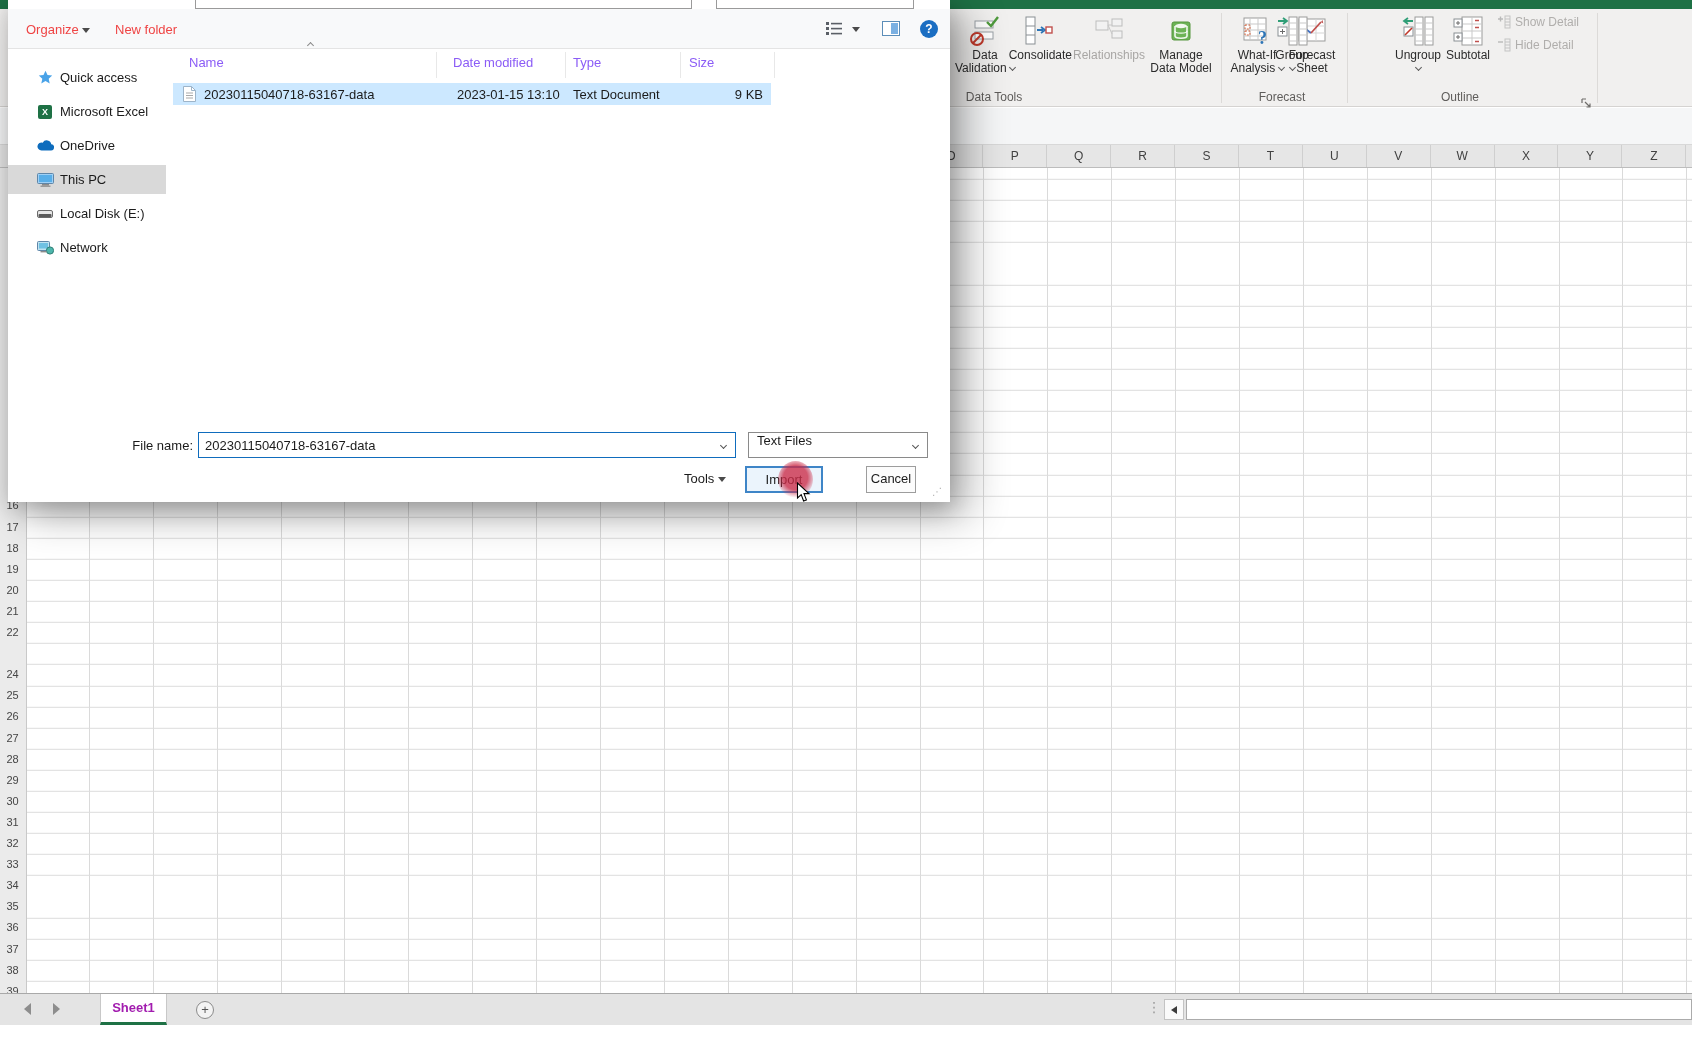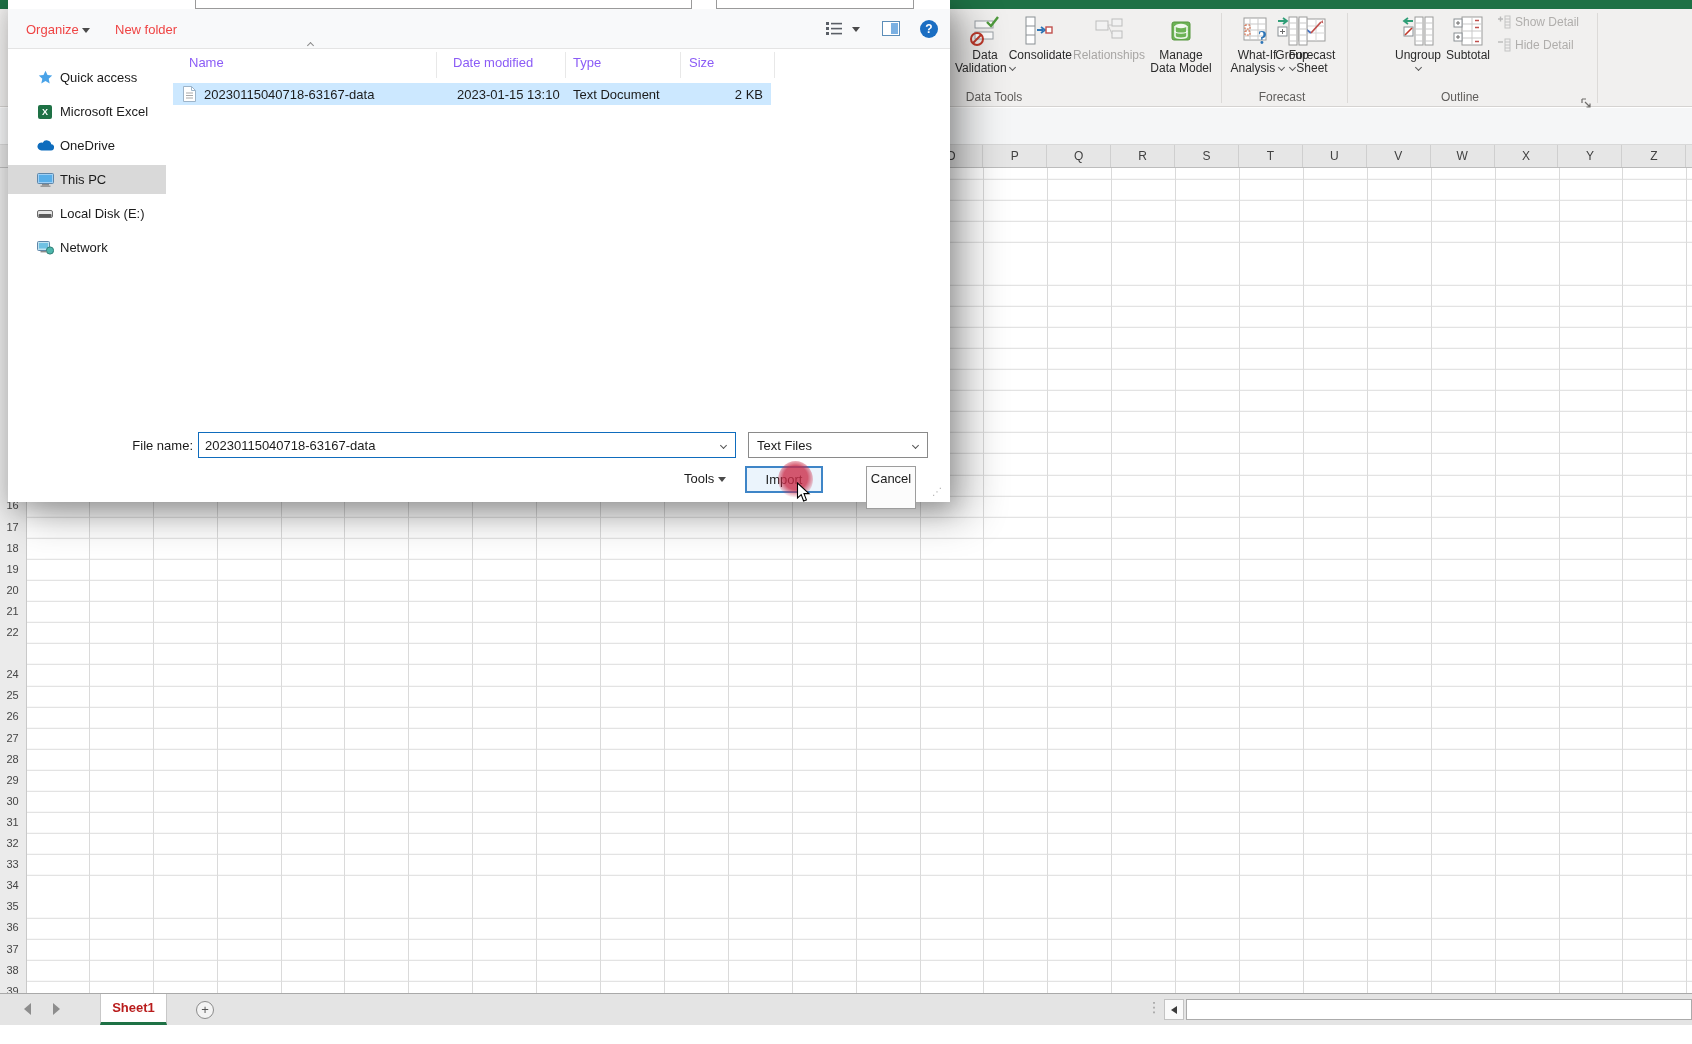--- a/index.html
+++ b/index.html
@@ -31,21 +31,21 @@
     background:
       repeating-linear-gradient(to bottom, transparent 0, transparent 20.1px, #dcdcdc 20.1px, #dcdcdc 21.1px),
       repeating-linear-gradient(to right, transparent 0, transparent 62.9px, #dadada 62.9px, #dadada 63.9px),
       #fff;
     background-position: 0 -9.2px, -1px 0, 0 0; }
 
   .tabbar { left:0; top:993px; width:1692px; height:32px; background:#e4e4e4; border-top:1px solid #a9a9a9; }
   .tab-arrow { position:absolute; top:9px; width:0; height:0; border-top:6px solid transparent; border-bottom:6px solid transparent; }
   .tab-arrow.left  { border-right:7px solid #8d8d8d; }
   .tab-arrow.right { border-left:7px solid #8d8d8d; }
-  .sheet-tab { position:absolute; left:100px; top:0; width:67px; height:31px; background:#fff; border-left:1px solid #c8c8c8; border-right:1px solid #c8c8c8; border-bottom:3px solid #1e7145; color:#b91c1c; font-weight:bold; font-size:13px; text-align:center; line-height:28px; }
+  .sheet-tab { position:absolute; left:100px; top:0; width:67px; height:31px; background:#fff; border-left:1px solid #c8c8c8; border-right:1px solid #c8c8c8; border-bottom:3px solid #1e7145; color:#a21caf; font-weight:bold; font-size:13px; text-align:center; line-height:28px; }
   .add-sheet { position:absolute; left:196px; top:7px; width:18px; height:18px; border:1px solid #8b8b8b; border-radius:50%; color:#555; font-size:13px; line-height:16px; text-align:center; background:#f3f3f3; }
   .tab-dots { position:absolute; left:1147px; top:5px; color:#9a9a9a; font-size:14px; letter-spacing:-2px; }
   .hscroll-arrow { position:absolute; left:1164px; top:5px; width:20px; height:21px; background:#fafafa; border:1px solid #c3c3c3; text-align:center; }
   .hscroll-arrow i { display:inline-block; margin-top:6px; width:0; height:0; border-top:4px solid transparent; border-bottom:4px solid transparent; border-right:6px solid #3b3b3b; }
   .hscroll-thumb { position:absolute; left:1186px; top:5px; width:506px; height:21px; background:#fff; border:1px solid #ababab; }
 
   .statusbar { left:0; top:1025px; width:1692px; height:19px; background:#f0f0f0; border-top:1px solid #dcdcdc; font-size:12px; color:#3a3a3a; }
   .view-btn { position:absolute; top:0; height:18px; width:36px; display:flex; align-items:center; justify-content:center; }
   .view-btn.active { background:#d6d6d6; }
 
@@ -68,24 +68,24 @@
   .sort-caret { position:absolute; left:300px; top:43px; }
   .file-row { position:absolute; left:165px; top:83px; width:598px; height:22px; background:#cce8ff; display:flex; align-items:center; }
   .file-row .fname { position:absolute; left:31px; }
   .file-row .fdate { position:absolute; left:284px; }
   .file-row .ftype { position:absolute; left:400px; }
   .file-row .fsize { position:absolute; left:520px; width:70px; text-align:right; }
 
   .fn-label { position:absolute; left:80px; top:438px; width:105px; text-align:right; }
   .fn-input { position:absolute; left:190px; top:432px; width:538px; height:26px; border:1px solid #0f6cbd; background:#fff; display:flex; align-items:center; padding-left:6px; }
   .fn-input .chv, .ft-combo .chv { position:absolute; right:9px; top:10px; border-color:#555; }
-  .ft-combo { position:absolute; left:740px; top:432px; width:180px; height:26px; border:1px solid #8a8a8a; background:#fff; display:flex; align-items:center; padding-left:8px; }
+  .ft-combo { position:absolute; left:740px; top:432px; width:180px; height:26px; border:1px solid #8a8a8a; background:#fff; display:flex; padding-left:8px; }
   .tools { position:absolute; left:676px; top:471px; }
   .btn-import { position:absolute; left:737px; top:466px; width:78px; height:27px; background:#ebf4fc; border:2px solid #3e85c7; text-align:center; line-height:23px; }
-  .btn-cancel { position:absolute; left:858px; top:466px; width:50px; height:43px; background:#fcfcfc; border:1px solid #9d9d9d; text-align:center; line-height:24px; }
+  .btn-cancel { position:absolute; left:858px; top:466px; width:50px; height:27px; background:#fcfcfc; border:1px solid #9d9d9d; text-align:center; line-height:24px; }
   .click-blob { position:absolute; left:770px; top:461px; width:35px; height:37px; border-radius:50%;
     background: radial-gradient(circle at 50% 45%, rgba(203,42,70,0.78) 0 45%, rgba(203,42,70,0.35) 62%, rgba(203,42,70,0) 75%); z-index:3; }
   .cursor { position:absolute; left:788px; top:482px; z-index:4; }
   .grip { position:absolute; left:924px; top:486px; color:#b0b0b0; font-size:10px; letter-spacing:1px; }
 </style>
 </head>
 <body>
 
 <div id="stage">
 
@@ -406,21 +406,21 @@
       <span class="abs" style="left:10px; top:3px;">
         <svg width="13" height="16" viewBox="0 0 13 16">
           <path d="M0.5 0.5 h8 l4 4 v11 h-12z" fill="#fff" stroke="#9db4c9"></path>
           <path d="M8.5 0.5 v4 h4" fill="none" stroke="#9db4c9"></path>
           <path d="M3 7 h7 M3 9.5 h7 M3 12 h7" stroke="#a9a9a9"></path>
         </svg>
       </span>
       <span class="fname">20230115040718-63167-data</span>
       <span class="fdate">2023-01-15 13:10</span>
       <span class="ftype">Text Document</span>
-      <span class="fsize">2 KB</span>
+      <span class="fsize">9 KB</span>
     </div>
 
     <span class="fn-label">File name:</span>
     <div class="fn-input">
       <span>20230115040718-63167-data</span>
       <span class="chv"></span>
     </div>
     <div class="ft-combo">
       <span>Text Files</span>
       <span class="chv"></span>

